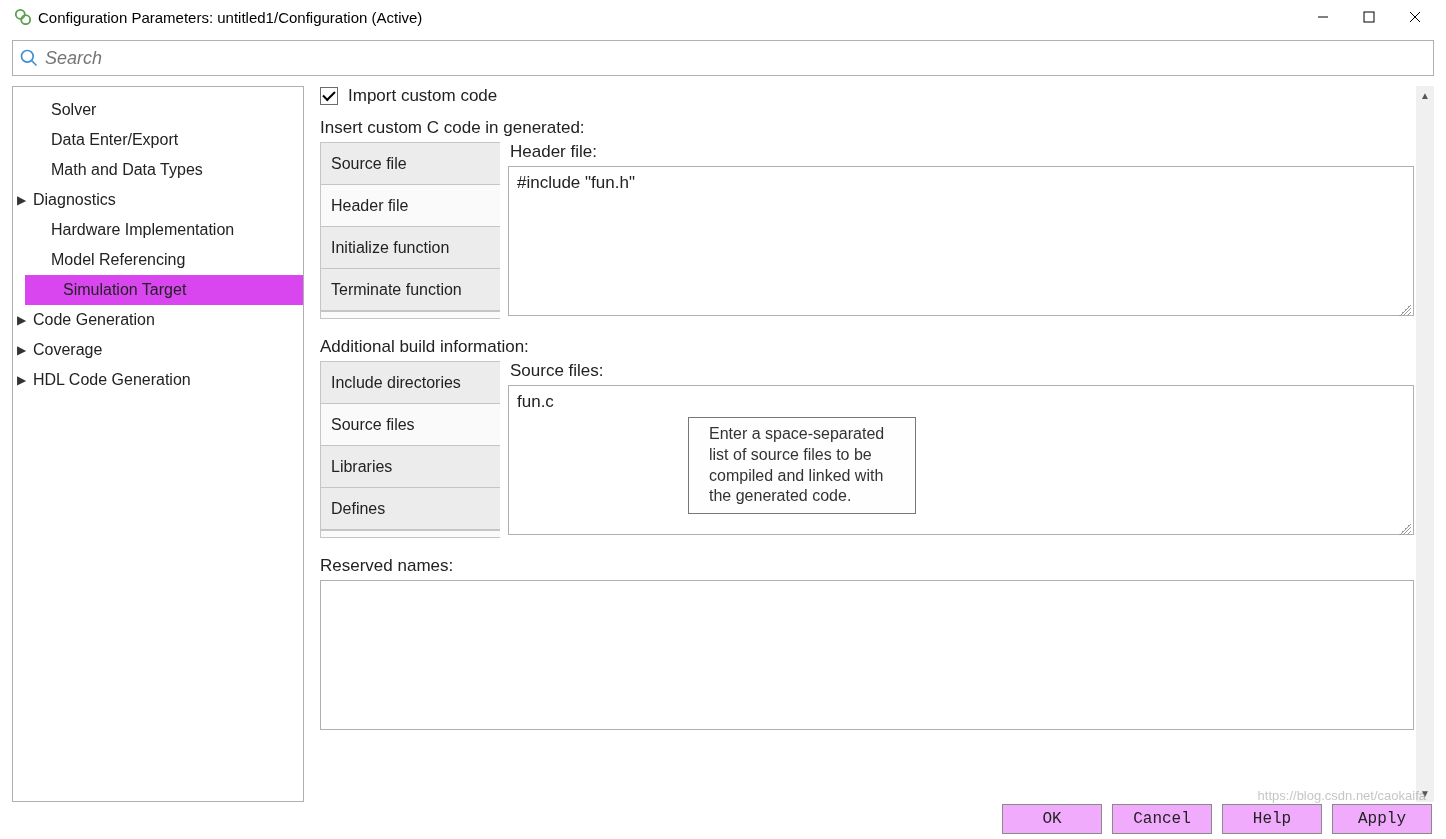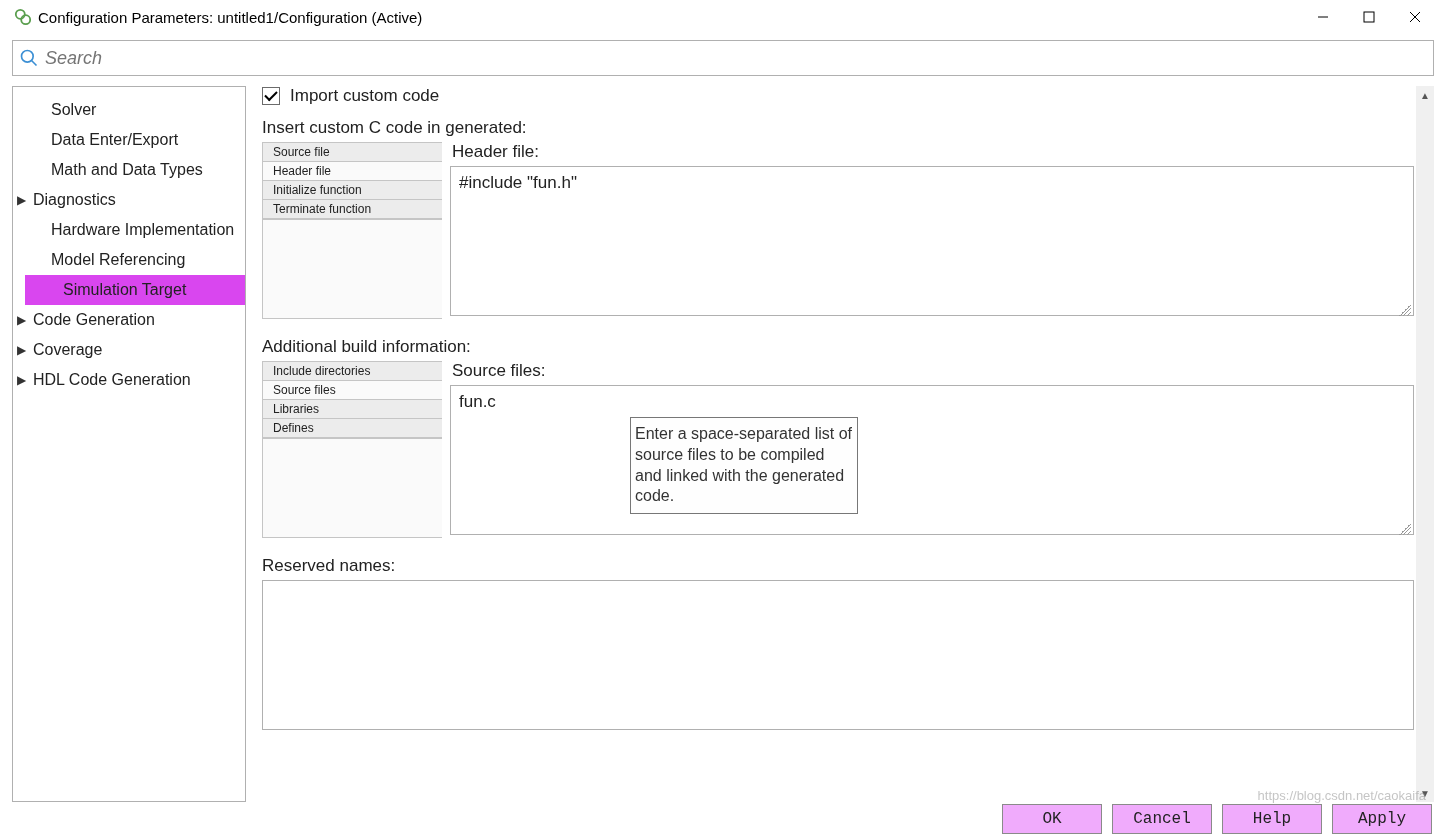--- a/index.html
+++ b/index.html
@@ -11,55 +11,55 @@
 .win-controls { display: flex; }
 .win-btn { width: 46px; height: 28px; display: flex; align-items: center; justify-content: center; }
 .win-btn svg { width: 12px; height: 12px; stroke: #000; stroke-width: 1; fill: none; }
 
 .search-row { padding: 6px 12px; }
 .search-box { display: flex; align-items: center; border: 1px solid #b0b0b0; background: #fff; height: 36px; padding: 0 6px; }
 .search-box svg { width: 20px; height: 20px; stroke: #3b8fd4; stroke-width: 2; fill: none; margin-right: 6px; }
 .search-box input { border: none; outline: none; flex: 1; font-size: 18px; font-style: italic; color: #9a9a9a; background: transparent; }
 
 .main { display: flex; padding: 4px 12px 0 12px; height: 720px; }
-.sidebar { width: 234px; border: 1px solid #b0b0b0; background: #fff; padding: 8px 0; margin-right: 16px; flex-shrink: 0; }
+.sidebar { width: 292px; border: 1px solid #b0b0b0; background: #fff; padding: 8px 0; margin-right: 16px; flex-shrink: 0; }
 .tree-item { display: flex; align-items: center; height: 30px; padding-left: 20px; font-size: 16px; color: #222; cursor: pointer; }
 .tree-item.indent { padding-left: 38px; }
 .tree-item.selected { background: #d946ef; margin-left: 12px; }
 .tree-caret { width: 14px; display: inline-block; color: #333; margin-left: -16px; margin-right: 2px; font-size: 12px; }
 
 .content { flex: 1; position: relative; overflow: hidden; }
 .content-inner { padding-right: 20px; }
 
 .check-row { display: flex; align-items: center; margin-bottom: 12px; gap: 0; }
 .checkbox { width: 18px; height: 18px; border: 1px solid #6b6b6b; display: inline-flex; align-items: center; justify-content: center; background: #fff; }
 .checkbox.checked::after { content: ""; width: 10px; height: 5px; border-left: 2px solid #000; border-bottom: 2px solid #000; transform: rotate(-45deg); margin-top: -3px; }
 .check-label { font-size: 17px; color: #222; }
 .check-pair1 { flex: 0 0 440px; display: flex; align-items: center; gap: 10px; }
 .check-pair2 { display: flex; align-items: center; gap: 10px; }
 
 .section-label { font-size: 17px; color: #222; margin: 4px 0 4px 0; }
 
 .tab-text-block { display: flex; margin-bottom: 18px; }
 .mini-tabs { width: 180px; border: 1px solid #c5c5c5; border-right: none; }
-.mini-tab { height: 19px; display: flex; align-items: center; padding: 0 10px; font-size: 12px; background: #ececec; border-bottom: 1px solid #c5c5c5; cursor: pointer; color: #222; }
+.mini-tab { height: 42px; display: flex; align-items: center; padding: 0 10px; font-size: 16px; background: #ececec; border-bottom: 1px solid #c5c5c5; cursor: pointer; color: #222; }
 .mini-tab:last-child { border-bottom: none; }
 .mini-tab.selected { background: #fafafa; }
 .mini-tabs .filler { background: #fafafa; height: 100%; }
 
 .text-side { flex: 1; display: flex; flex-direction: column; padding-left: 8px; }
 .text-side-label { font-size: 17px; color: #222; margin-bottom: 4px; padding-left: 2px; }
 .text-area-wrap { position: relative; flex: 1; }
 .code-area { width: 100%; height: 150px; border: 1px solid #b0b0b0; background: #fff; font-size: 17px; color: #222; padding: 6px 8px; resize: none; outline: none; font-family: "Segoe UI", Arial, sans-serif; }
 .area-grip { position: absolute; right: 3px; bottom: 3px; width: 12px; height: 12px; background:
   linear-gradient(135deg, transparent 50%, #9a9a9a 50%, #9a9a9a 55%, transparent 55%,
                    transparent 65%, #9a9a9a 65%, #9a9a9a 70%, transparent 70%,
                    transparent 80%, #9a9a9a 80%, #9a9a9a 85%, transparent 85%); pointer-events: none; }
 
-.tooltip-box { position: absolute; left: 180px; top: 32px; width: 228px; border: 1px solid #777; background: #fefefe; padding: 6px 4px; font-size: 16px; color: #333; line-height: 1.3; }
+.tooltip-box { position: absolute; left: 180px; top: 32px; width: 228px; border: 1px solid #777; background: #fefefe; padding: 6px 20px; font-size: 16px; color: #333; line-height: 1.3; }
 
 .reserved-area { width: 100%; height: 150px; border: 1px solid #b0b0b0; background: #fff; resize: none; outline: none; }
 
 .vscroll { position: absolute; right: 0; top: 0; bottom: 0; width: 18px; background: #f0f0f0; display: flex; flex-direction: column; align-items: center; justify-content: space-between; }
 .vscroll .arrow { width: 18px; height: 18px; display: flex; align-items: center; justify-content: center; font-size: 10px; color: #555; }
 
 .footer { position: fixed; bottom: 0; right: 14px; height: 40px; display: flex; align-items: center; gap: 10px; }
 .footer button { width: 100px; height: 30px; border: 1px solid #8a8a8a; background: #f0abfc; font-size: 16px; font-family: "Courier New", monospace; color: #222; cursor: pointer; }
 .watermark { position: fixed; right: 20px; bottom: 36px; font-size: 13px; color: rgba(140,140,140,0.5); font-family: Arial; pointer-events: none; }
 </style>

